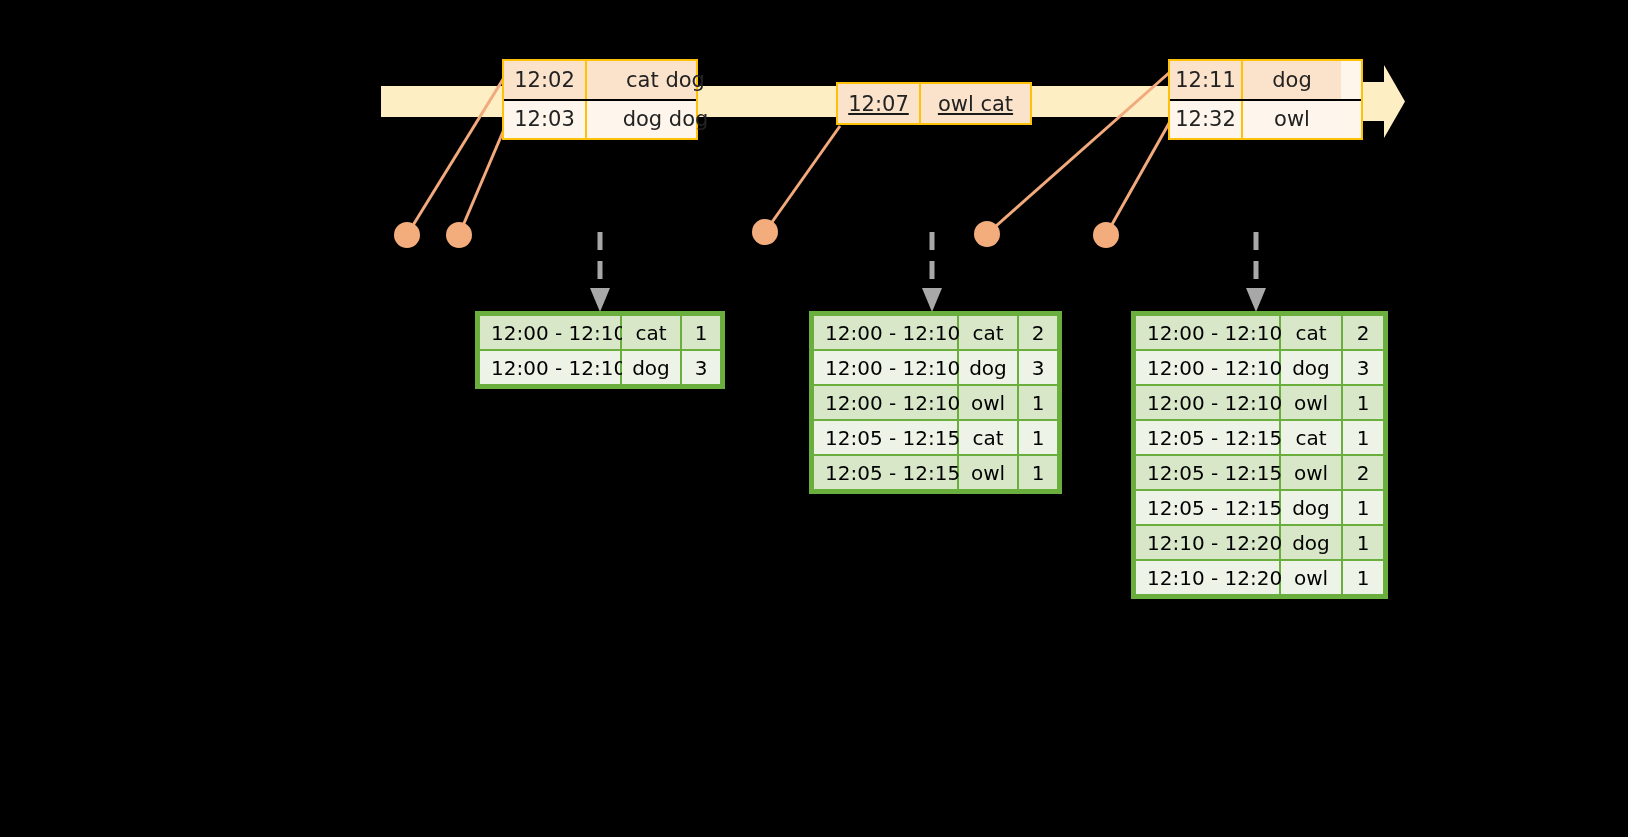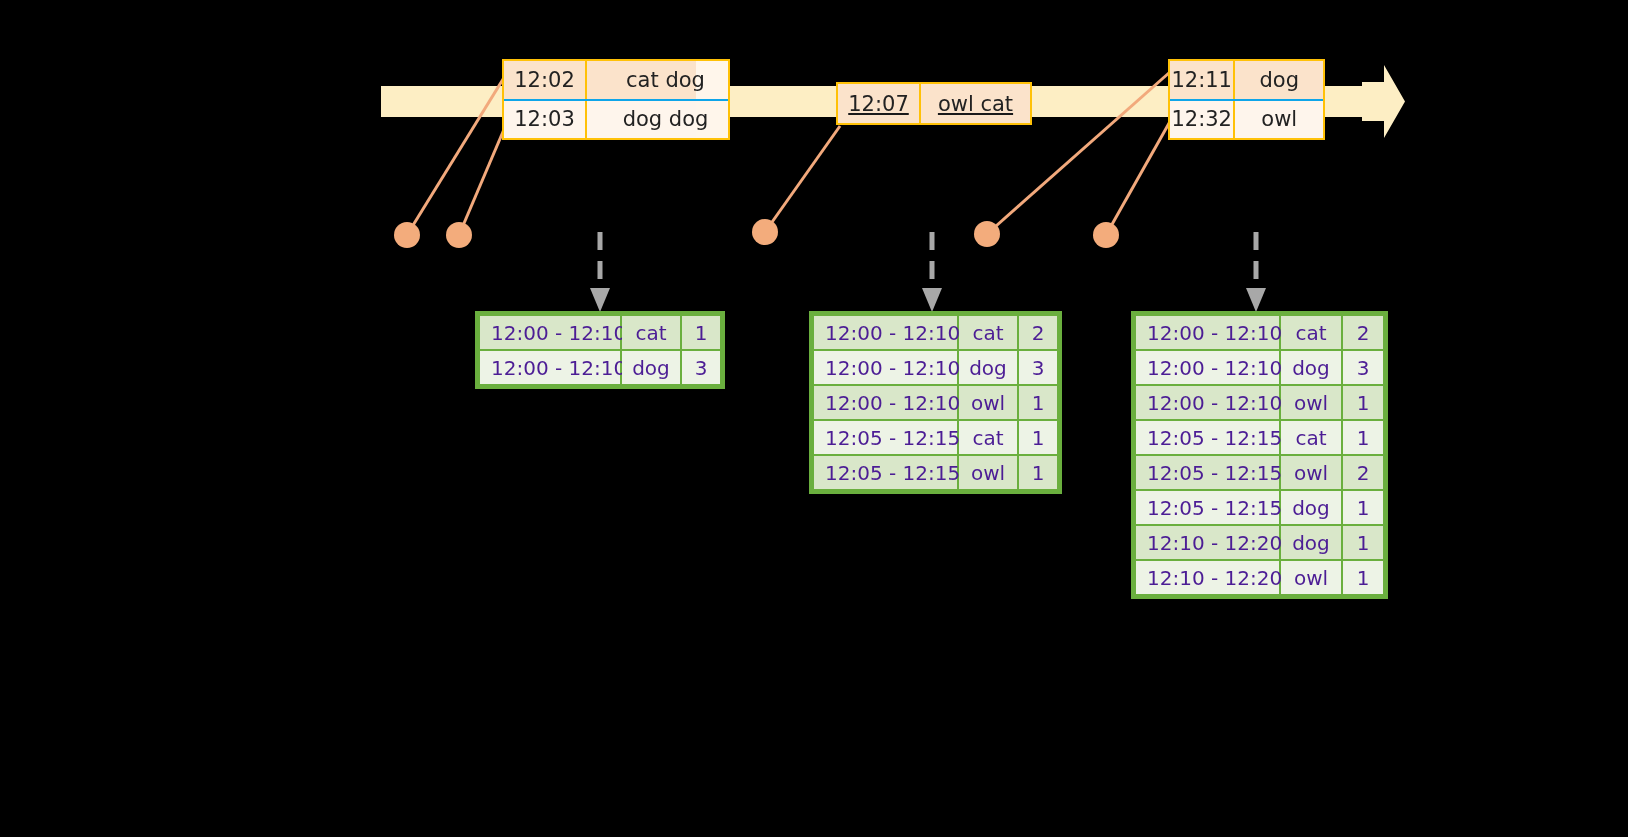--- a/index.html
+++ b/index.html
@@ -48,45 +48,45 @@
     box-sizing: border-box;
     background: #FFF6EB;
     display: flex;
     flex-direction: column;
   }
   .event-row {
     display: flex;
     flex: 1 1 auto;
   }
   .event-row + .event-row {
-    border-top: 2px solid #0ea5e9;
+    border-top: 2px solid #000000;
   }
   .event-row.alt .ev-cell { background: #FBE3CB; }
   .ev-cell {
     display: flex;
     align-items: center;
     justify-content: center;
     font-size: 21px;
     color: #222;
     background: #FEF5EC;
     box-sizing: border-box;
     white-space: nowrap;
   }
   .ev-cell.time { border-right: 2px solid #FFC107; }
 
   
-  #evbox-1 { left: 502px; top: 59px;  width: 228px; height: 81px; }
+  #evbox-1 { left: 502px; top: 59px;  width: 196px; height: 81px; }
   #evbox-1 .ev-cell.time  { width: 83px; }
   #evbox-1 .ev-cell.value { width: 109px; padding-left: 48px; }
 
   #evbox-2 { left: 836px; top: 82px;  width: 196px; height: 43px; text-decoration: underline; }
   #evbox-2 .ev-cell.time  { width: 83px; }
   #evbox-2 .ev-cell.value { width: 109px; }
 
-  #evbox-3 { left: 1168px; top: 59px; width: 157px; height: 81px; }
+  #evbox-3 { left: 1168px; top: 59px; width: 195px; height: 81px; }
   #evbox-3 .ev-cell.time  { width: 73px; }
   #evbox-3 .ev-cell.value { width: 98px; }
 
   
   .connectors {
     position: absolute;
     left: 0; top: 0;
     width: 1628px; height: 837px;
     pointer-events: none;
   }
@@ -111,21 +111,21 @@
     flex-direction: column;
     gap: 2px;
     padding: 2px;
   }
   .res-row {
     display: flex;
     gap: 2px;
   }
   .res-cell {
     font-size: 20px;
-    color: #4c1d95;
+    color: #000000;
     background: #EDF3E6;
     display: flex;
     align-items: center;
     justify-content: center;
     box-sizing: border-box;
     height: 33px;
     white-space: nowrap;
   }
   .res-row.shade .res-cell { background: #D9E7C9; }
   .res-cell.window { justify-content: flex-start; padding-left: 11px; }

